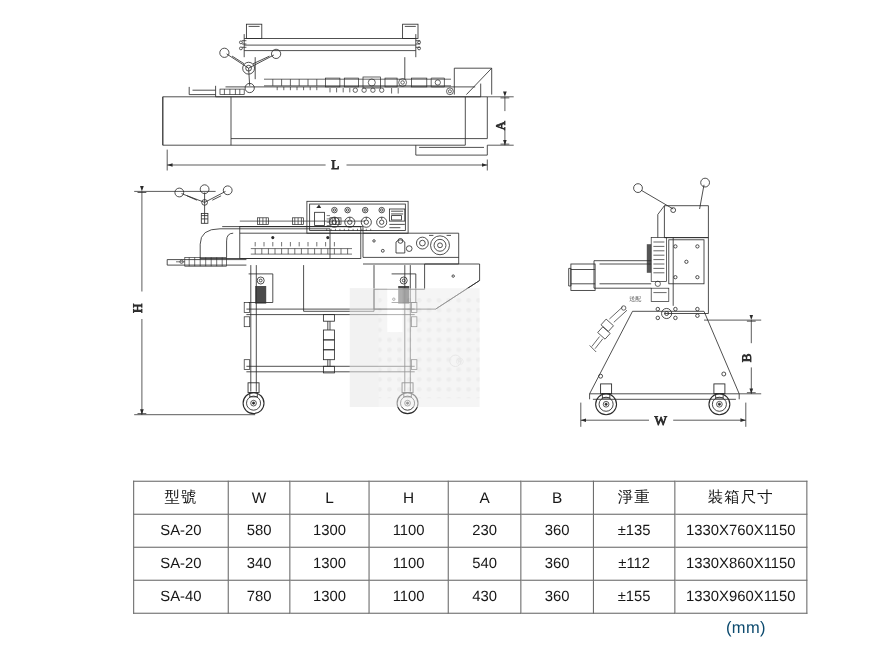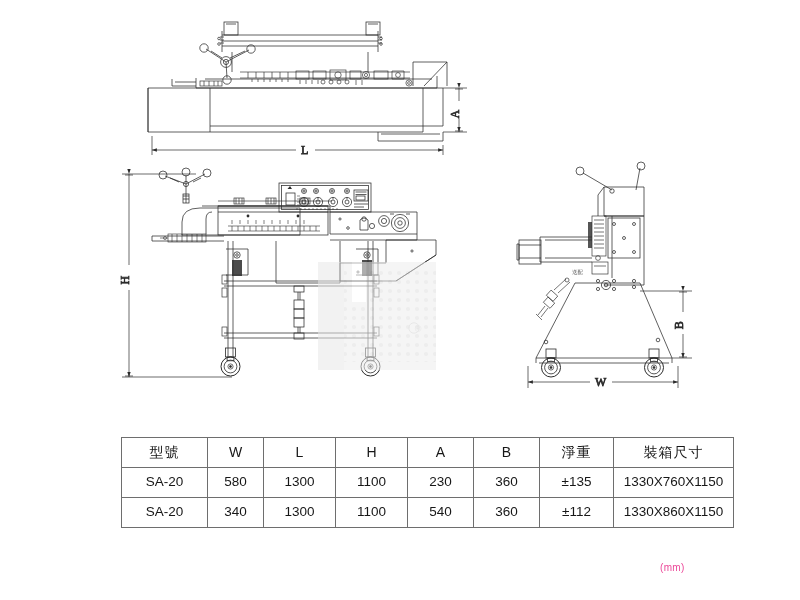--- a/index.html
+++ b/index.html
@@ -63,22 +63,22 @@
   .col-a      { width: 66px; }
   .col-b      { width: 66px; }
   .col-weight { width: 74px; }
   .col-pack   { width: 120px; }
   .cjk { font-family: "DejaVu Sans", "Liberation Sans", sans-serif; letter-spacing: 1px; }
 
   .unit-note {
     position: absolute;
     left: 660px;
     top: 562px;
-    font-size: 10px;
-    color: #ec4899;
+    font-size: 15px;
+    color: #0c4a6e;
     letter-spacing: 0.3px;
   }
 
   
   .dim-label {
     font-family: "Liberation Serif", "DejaVu Serif", serif;
     font-size: 12px;
     fill: #2b2b2b;
     letter-spacing: 0.5px;
   }
@@ -563,19 +563,29 @@
         <tr>
           <td>SA-20</td>
           <td>340</td>
           <td>1300</td>
           <td>1100</td>
           <td>540</td>
           <td>360</td>
           <td>±112</td>
           <td>1330X860X1150</td>
         </tr>
+        <tr>
+          <td>SA-40</td>
+          <td>780</td>
+          <td>1300</td>
+          <td>1100</td>
+          <td>430</td>
+          <td>360</td>
+          <td>±155</td>
+          <td>1330X960X1150</td>
+        </tr>
       </tbody>
     </table>
   </div>
 
   <div class="unit-note">(mm)</div>
 
 </div>
 
 </body></html>

